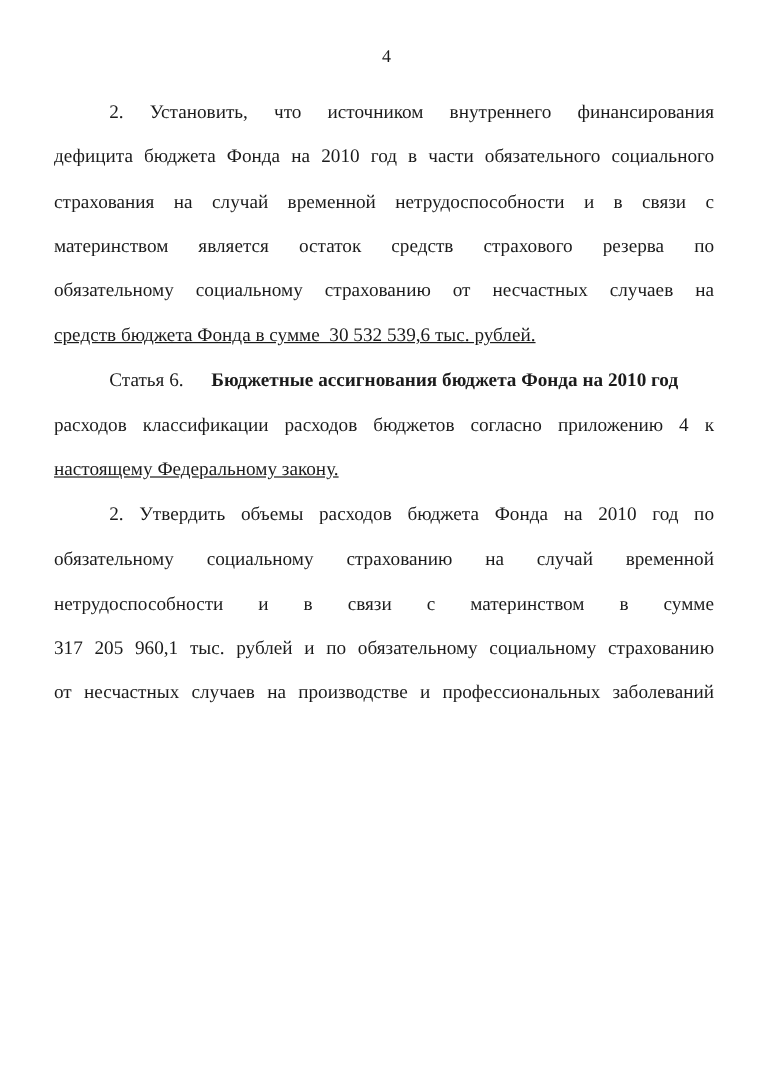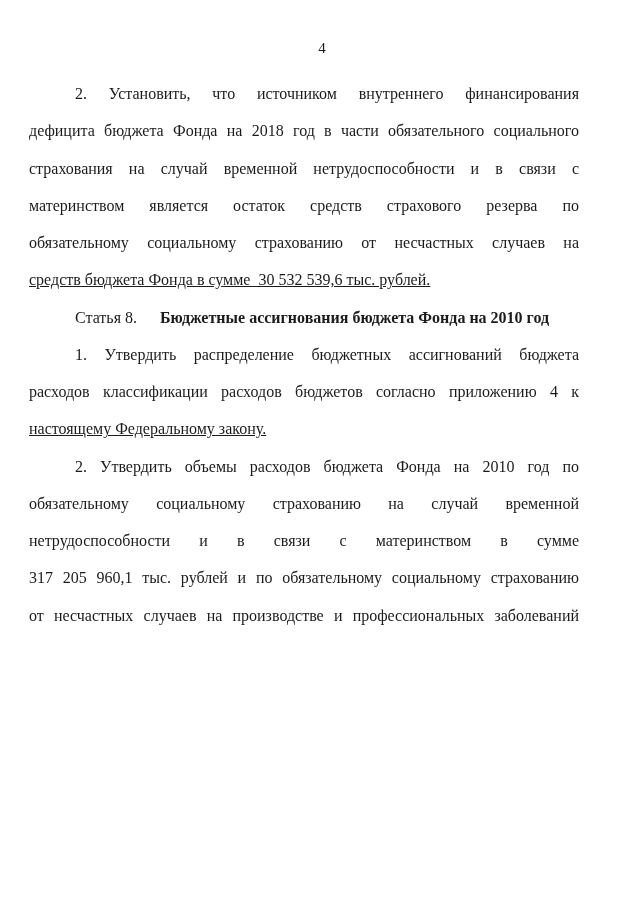--- a/index.html
+++ b/index.html
@@ -20,21 +20,21 @@
     position: absolute;
     left: 47px;
     top: 38px;
     width: 550px;
     text-align: center;
     font-size: 15px;
     line-height: 20px;
   }
   .text-block {
     position: absolute;
-    left: 29px;
+    left: 45px;
     top: 75px;
     width: 550px;
     font-size: 16px;
     line-height: 37.25px;
   }
   .ln {
     text-align: justify;
     text-align-last: justify;
   }
   .ln.first {
@@ -57,31 +57,30 @@
 </head>
 <body>
 
 <div class="page">
 
   <div class="page-number">4</div>
 
   <div class="text-block">
 
     <div class="ln first">2. Установить,  что  источником  внутреннего  финансирования</div>
-    <div class="ln">дефицита бюджета Фонда на 2018 год в части обязательного социального</div>
+    <div class="ln">дефицита бюджета Фонда на 2010 год в части обязательного социального</div>
     <div class="ln">страхования на случай временной нетрудоспособности и в связи с</div>
     <div class="ln">материнством является остаток средств страхового резерва по</div>
     <div class="ln">обязательному социальному страхованию от несчастных случаев на</div>
     <div class="ln last">средств бюджета Фонда в сумме&nbsp; 30&nbsp;532&nbsp;539,6 тыс. рублей.</div>
 
     <div class="ln first heading">
-      <span class="article-label">Статья 8.</span><span class="article-title">Бюджетные ассигнования бюджета Фонда на 2010 год</span>
+      <span class="article-label">Статья 6.</span><span class="article-title">Бюджетные ассигнования бюджета Фонда на 2010 год</span>
     </div>
 
-    <div class="ln first">1. Утвердить распределение бюджетных ассигнований бюджета</div>
     <div class="ln">расходов классификации расходов бюджетов согласно приложению 4 к</div>
     <div class="ln last">настоящему Федеральному закону.</div>
 
     <div class="ln first">2. Утвердить объемы расходов бюджета Фонда на 2010 год по</div>
     <div class="ln">обязательному социальному страхованию на случай временной</div>
     <div class="ln">нетрудоспособности и в связи с материнством в сумме</div>
     <div class="ln">317&nbsp;205&nbsp;960,1 тыс. рублей и по обязательному социальному страхованию</div>
     <div class="ln">от несчастных случаев на производстве и профессиональных заболеваний</div>
 
   </div>

